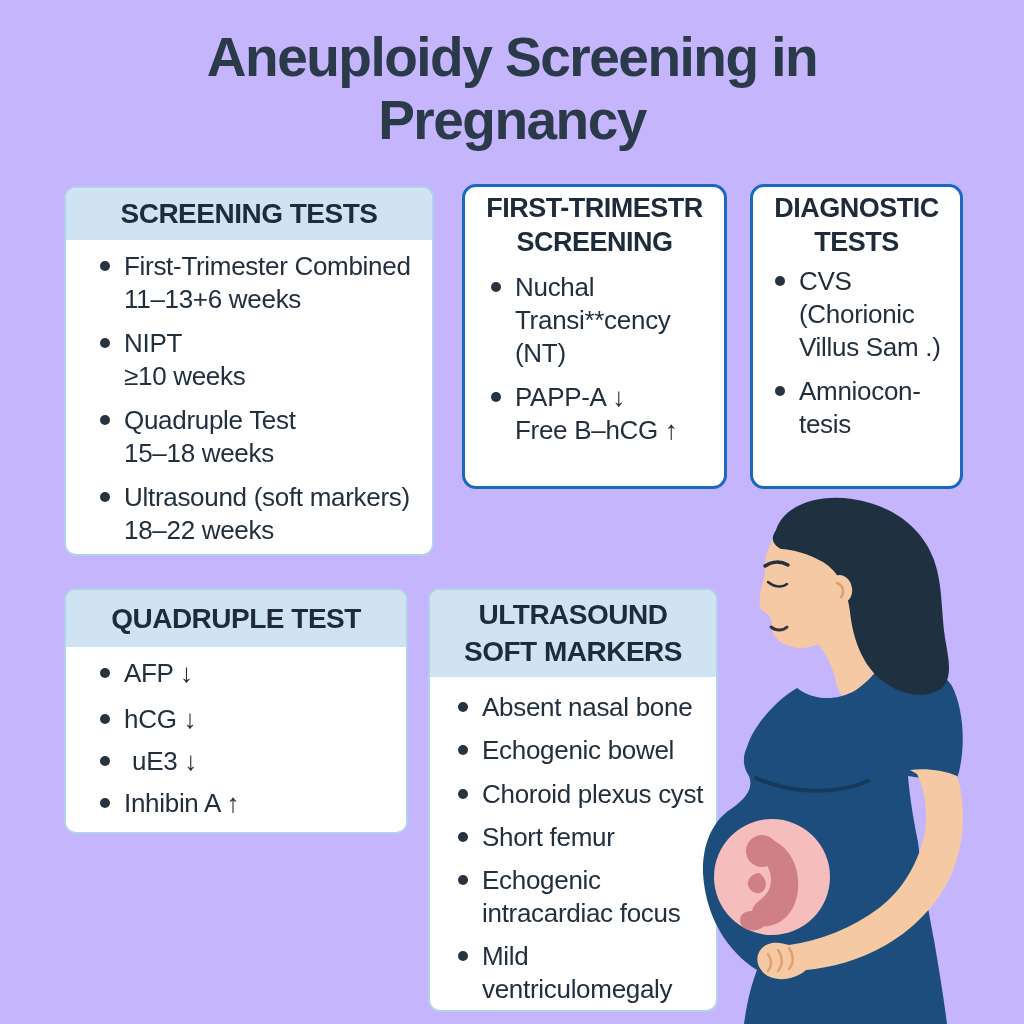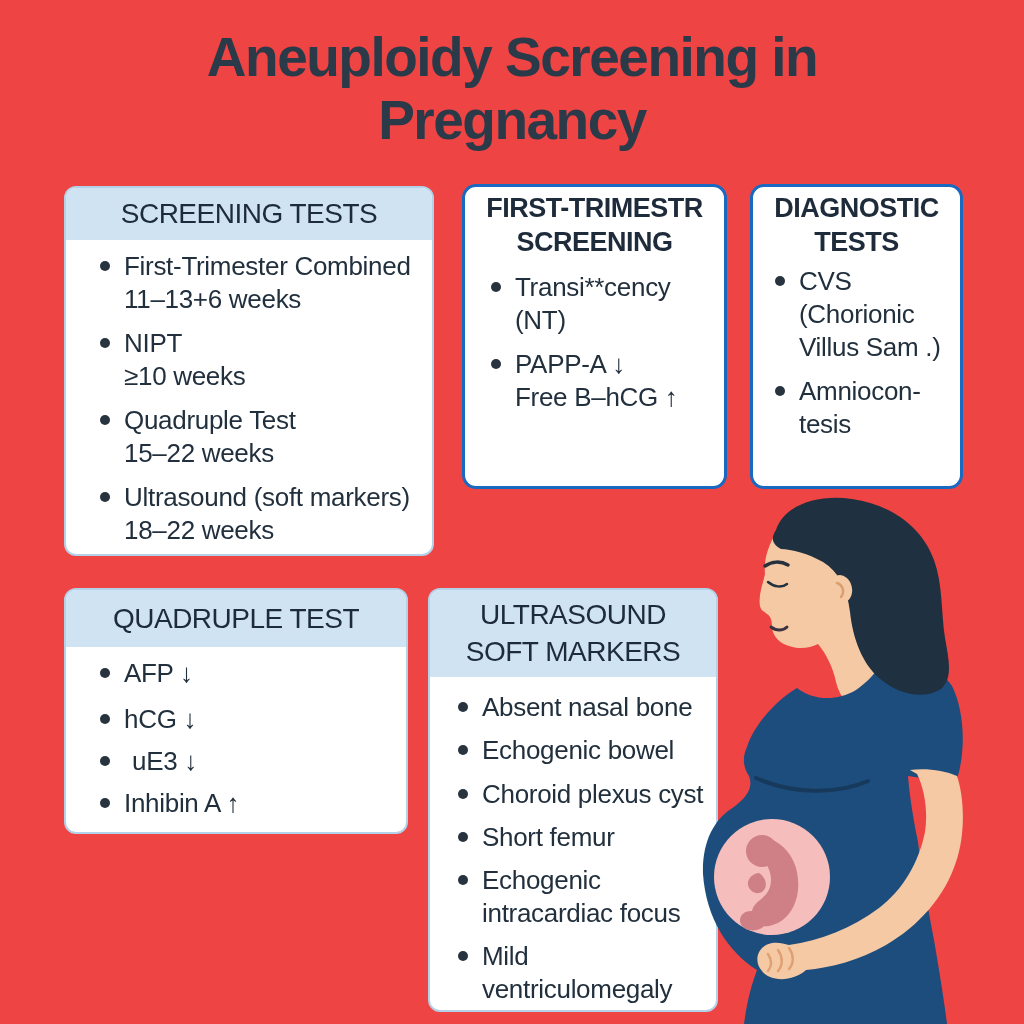--- a/index.html
+++ b/index.html
@@ -1,30 +1,30 @@
 <!DOCTYPE html>
 <html><head>
 <meta charset="utf-8">
 <style>
   html,body { margin:0; padding:0; background:#ffffff; }
   .canvas {
     position:relative; width:1024px; height:1024px; overflow:hidden;
-    background:#ef4444; color:#22303e;
+    background:#c4b5fd; color:#22303e;
     font-family:"Liberation Sans", sans-serif;
   }
   .title {
     position:absolute; left:0; top:26px; width:100%;
     text-align:center; font-weight:bold; font-size:55px; line-height:63px;
     letter-spacing:-1.5px; color:#2b3a49;
   }
   .panel { position:absolute; background:#ffffff; box-sizing:border-box; }
   .panel.light { border:2px solid #b3d2e9; border-radius:12px; overflow:hidden; }
   .panel.blue  { border:3px solid #1a69c1; border-radius:14px; overflow:hidden; }
   .band {
-    background:#cfe3f2; text-align:center; font-weight:normal; color:#1e2b3a;
+    background:#cfe3f2; text-align:center; font-weight:bold; color:#1e2b3a;
     letter-spacing:-0.5px;
   }
   .band.one { font-size:28px; line-height:52px; height:52px; }
   .band.two { font-size:28px; line-height:37px; padding:6px 0 7px 0; }
   .blue-header {
     text-align:center; font-weight:bold; font-size:27px; line-height:34px;
     color:#1e2b3a; padding-top:4px; letter-spacing:-0.5px;
   }
   .list { padding:12px 8px 0 34px; }
   .list.tight { padding-top:10px; }
@@ -61,21 +61,21 @@
         <span class="dot"></span>
         <div class="lines">
           <div>NIPT</div>
           <div>≥10 weeks</div>
         </div>
       </div>
       <div class="item">
         <span class="dot"></span>
         <div class="lines">
           <div>Quadruple Test</div>
-          <div>15–22 weeks</div>
+          <div>15–18 weeks</div>
         </div>
       </div>
       <div class="item">
         <span class="dot"></span>
         <div class="lines">
           <div>Ultrasound (soft markers)</div>
           <div>18–22 weeks</div>
         </div>
       </div>
     </div>
@@ -83,20 +83,21 @@
 
   <div class="panel blue" style="left:462px; top:184px; width:265px; height:305px;">
     <div class="blue-header">
       <div>FIRST-TRIMESTR</div>
       <div>SCREENING</div>
     </div>
     <div class="list" style="padding-left:26px;">
       <div class="item">
         <span class="dot"></span>
         <div class="lines">
+          <div>Nuchal</div>
           <div>Transi**cency</div>
           <div>(NT)</div>
         </div>
       </div>
       <div class="item">
         <span class="dot"></span>
         <div class="lines">
           <div>PAPP-A ↓</div>
           <div>Free B–hCG ↑</div>
         </div>

